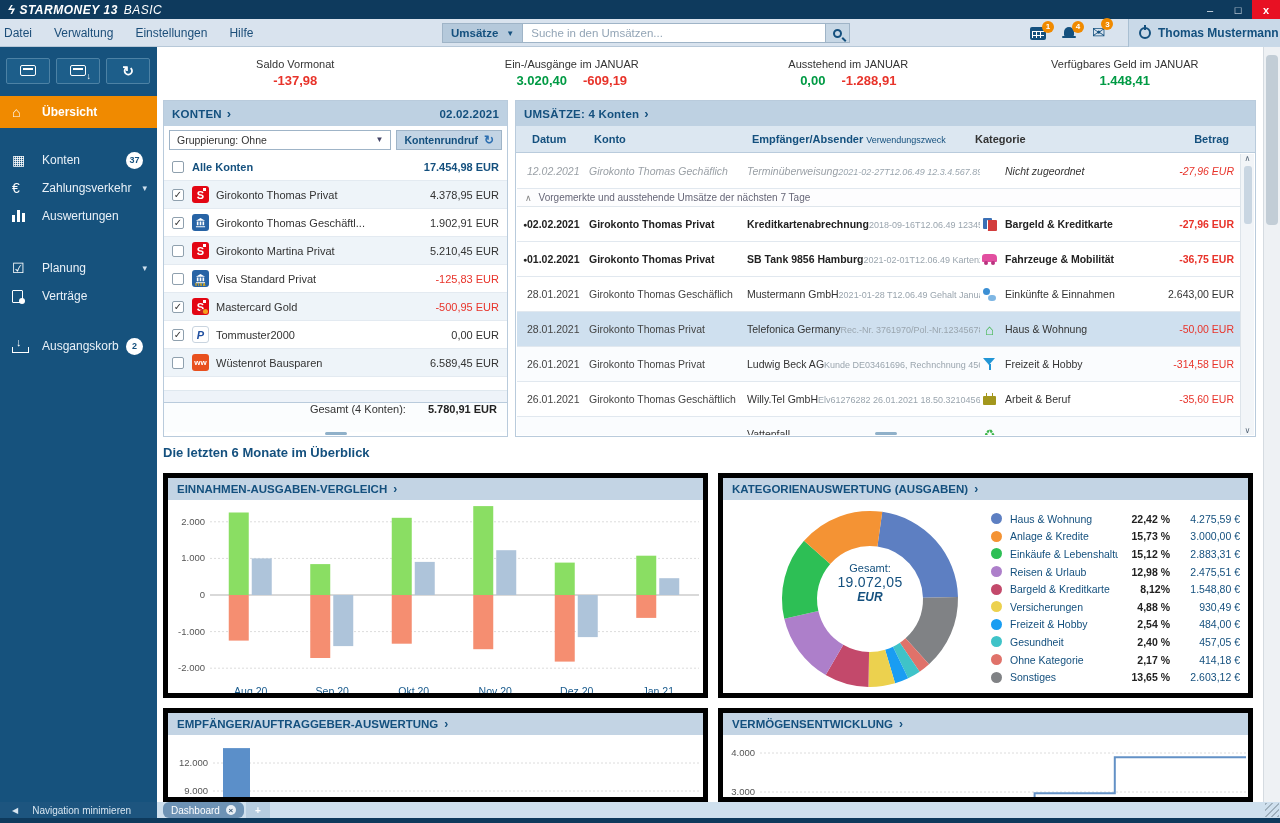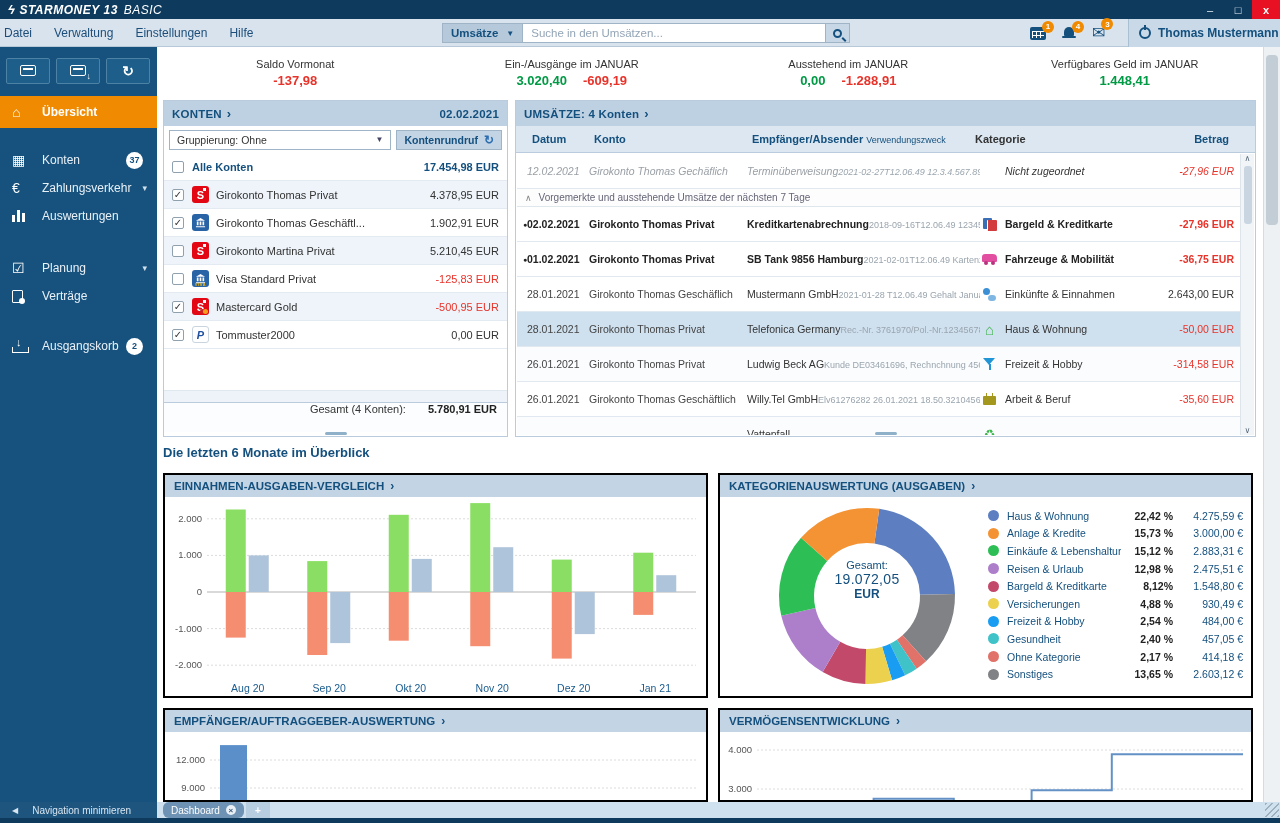--- a/index.html
+++ b/index.html
@@ -152,32 +152,32 @@
   .bk-spk { background:#e30613; }
   .bk-spk::before { content:""; position:absolute; top:2px; right:3px; width:3px; height:3px; background:#fff; }
   .bk-bank,.bk-visa { background:#2763a5; }
   .bk-visa em { position:absolute; bottom:0px; left:0; right:0; font-size:4px; color:#f7b500; text-align:center; font-style:normal; letter-spacing:.5px; }
   .bk-mc::after { content:""; position:absolute; bottom:1px; right:1px; width:5px; height:5px; border-radius:50%; background:#f59e1d; box-shadow:-3px 0 0 #cc1f1f; }
   .bk-pp { background:#fff; border:1px solid #c9d4df; color:#1f4fa0; font-style:italic; }
   .bk-wr { background:#e8501e; font-size:8px; letter-spacing:0; }
 
   
   .ov-heading { position:absolute; left:6px; top:398px; font-size:13px; font-weight:bold; color:#14507e; }
-  .chartpanel { position:absolute; border:2px solid #000000; overflow:hidden; background:#fff; }
+  .chartpanel { position:absolute; border:5px solid #000000; overflow:hidden; background:#fff; }
   .chart-hdr { height:22px; background:#c3d4e4; color:#14507e; font-weight:bold; font-size:11.5px; display:flex; align-items:center; padding:0 9px; }
   .chart-hdr .chev { margin-left:6px; font-size:12px; }
   #p-einaus { left:6px; top:426px; width:545px; height:225px; }
   #p-kat { left:561px; top:426px; width:535px; height:225px; }
   #p-empf { left:6px; top:661px; width:545px; height:94px; }
   #p-verm { left:561px; top:661px; width:535px; height:94px; }
   .donut-wrap { position:relative; height:203px; }
   .donut-center { position:absolute; left:84px; top:62px; width:126px; text-align:center; color:#14507e; }
   .donut-center .t1 { font-size:11px; }
   .donut-center .t2 { font-size:14px; font-weight:normal; letter-spacing:.3px; }
-  .donut-center .t3 { font-size:12px; font-weight:bold; }
+  .donut-center .t3 { font-size:12px; font-weight:bold;font-style:italic; }
   .legend { position:absolute; left:268px; top:10px; right:8px; }
   .lg-row { display:flex; align-items:center; height:17.6px; font-size:10.5px; }
   .lg-dot { width:11px; height:11px; border-radius:50%; margin-right:8px; }
   .lg-label { flex:1; color:#14507e; white-space:nowrap; overflow:hidden; }
   .lg-pct { width:52px; text-align:right; font-weight:bold; color:#222; }
   .lg-amt { width:70px; text-align:right; color:#14507e; }
 
   
   .tabstrip { position:absolute; left:157px; right:0; bottom:5px; height:16px; background:#cfe0ee; display:flex; }
   .tab { height:16px; display:flex; align-items:center; gap:6px; padding:0 8px; font-size:10px; }
@@ -394,20 +394,26 @@
      <span class="cb">✓</span>
      <span class="bk bk-spk bk-mc">S</span>
      <span class="k-name">Mastercard Gold</span>
      <span class="k-amt neg">-500,95 EUR</span>
    </div>
           <div class="k-row">
      <span class="cb">✓</span>
      <span class="bk bk-pp">P</span>
      <span class="k-name">Tommuster2000</span>
      <span class="k-amt">0,00 EUR</span>
+   </div>
+          <div class="k-row alt">
+     <span class="cb"></span>
+     <span class="bk bk-wr">ww</span>
+     <span class="k-name">Wüstenrot Bausparen</span>
+     <span class="k-amt">6.589,45 EUR</span>
    </div>
         </div>
       <div class="k-stripe"></div>
       <div class="k-footer">
         <span>Gesamt (4 Konten):</span>
         <span class="k-total">5.780,91 EUR</span>
       </div>
       <div class="handle-dash"></div>
     </section>
 

